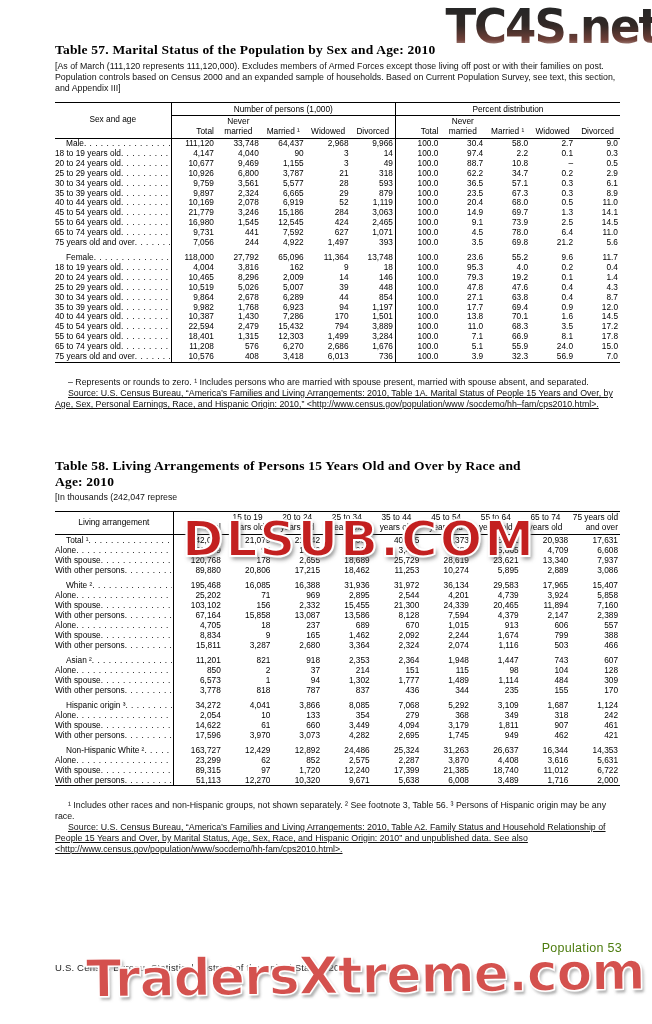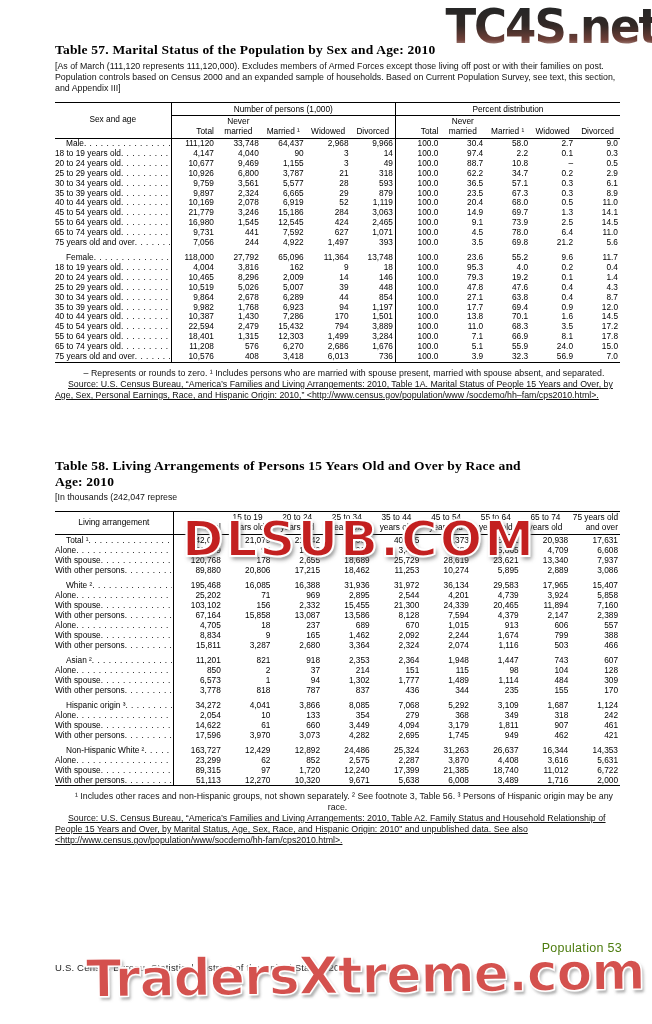--- a/index.html
+++ b/index.html
@@ -33,21 +33,21 @@
   .t57 td.c4{border-right:1px solid #000;}
   td.lblcell{border-right:1px solid #000;padding:0 1px 0 0;}
   tr.bold td{font-weight:normal;}
   tr.sep td{padding-top:5px;}
   .lblwrap{display:flex;align-items:baseline;overflow:hidden;}
   .indent .lblwrap{padding-left:11px;}
   .lbl{white-space:nowrap;}
   .leader{flex:1;overflow:hidden;white-space:nowrap;min-width:4px;}
   .leader::after{content:". . . . . . . . . . . . . . . . . . . . . . . . . . . . . . . .";letter-spacing:.5px;}
 
-  .footnote{font-size:8.8px;line-height:11px;margin:5px 0 0 0;text-indent:13px;color:#111;text-align:center;}
+  .footnote{font-size:8.8px;line-height:11px;margin:14px 0 0 0;text-indent:13px;color:#111;}
   .source{font-size:8.8px;line-height:11px;margin:0;text-indent:13px;color:#111;text-decoration:underline;}
 
   .pagenum{position:absolute;top:941px;right:30px;font-size:12.5px;color:#4d7c0f;letter-spacing:.3px;}
   .bureau{position:absolute;top:962px;left:55px;font-size:9.5px;color:#222;letter-spacing:.2px;}
 
   .wm{position:absolute;z-index:6;white-space:nowrap;pointer-events:none;}
   .wm-tc4s{top:0px;right:-6px;font-family:"DejaVu Sans",sans-serif;font-weight:bold;font-size:45px;
            letter-spacing:-2px;transform:scaleY(1.05);
            background:linear-gradient(180deg,#262626 18%,#322926 48%,#6f4038 74%,rgba(150,95,85,.2) 96%);
            -webkit-background-clip:text;background-clip:text;color:transparent;}

